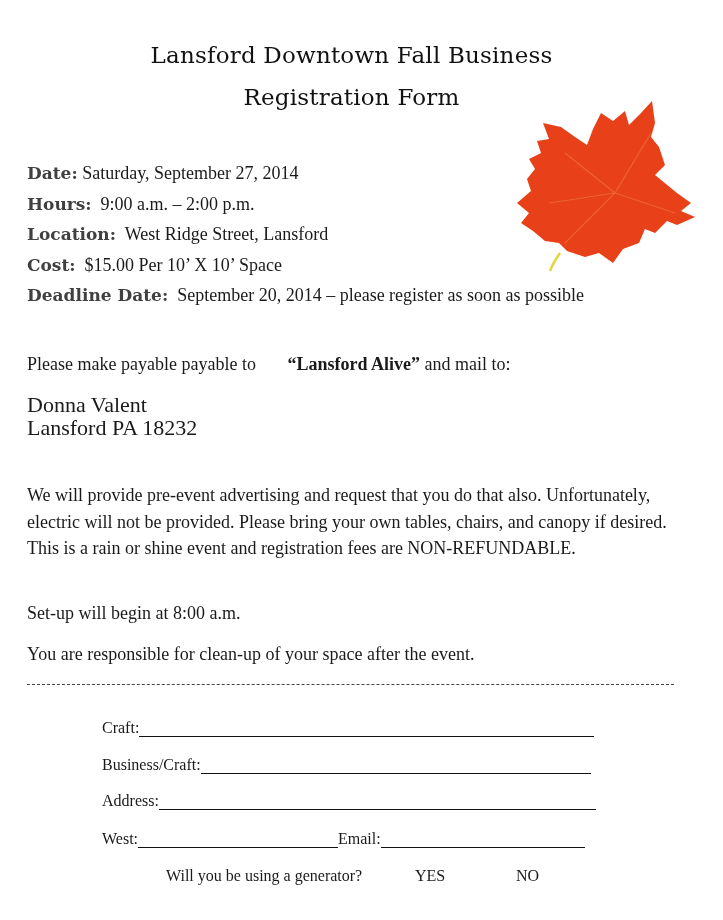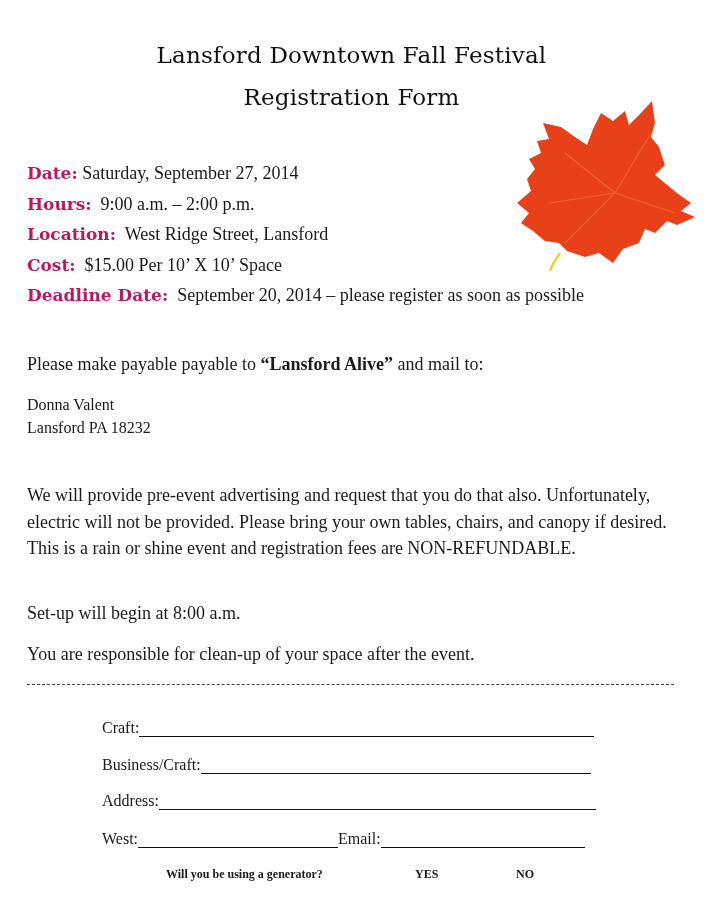--- a/index.html
+++ b/index.html
@@ -4,35 +4,35 @@
   <style>
     html, body { margin: 0; padding: 0; background: #ffffff; }
     body { width: 723px; height: 920px; position: relative; overflow: hidden;
            font-family: "Liberation Serif", "DejaVu Serif", serif; color: #1a1a1a; }
     .title { position: absolute; left: 0; width: 703px; text-align: center;
              font-family: "DejaVu Serif", serif; font-size: 23px; letter-spacing: 0.2px; color: #111; }
     .title.t1 { top: 42px; }
     .title.t2 { top: 84px; }
     .leaf { position: absolute; left: 505px; top: 93px; width: 195px; height: 180px; }
     .info { position: absolute; left: 27px; font-size: 18px; line-height: 20px; white-space: nowrap; }
-    .info .lbl { font-family: "DejaVu Serif", serif; font-weight: bold; font-size: 17px; color: #be185d; }
+    .info .lbl { font-family: "DejaVu Serif", serif; font-weight: bold; font-size: 17px; color: #404040; }
     .p { position: absolute; left: 27px; font-size: 18px; line-height: 26px; white-space: nowrap; }
-    .p b { font-weight: bold; }
-    .addr { position: absolute; left: 27px; font-size: 16px; line-height: 23px; }
+    .p b { font-weight: bold; margin-left: 27px; }
+    .addr { position: absolute; left: 27px; font-size: 22px; line-height: 23px; }
     .para { position: absolute; left: 27px; width: 640px; font-size: 18px; line-height: 26.5px; }
     .dash { position: absolute; left: 27px; top: 684px; width: 647px; border-top: 1.5px dashed #444; }
     .row { position: absolute; left: 102px; font-size: 16px; display: flex; align-items: flex-end; white-space: nowrap; }
     .line { border-bottom: 1.5px solid #111; height: 16px; display: inline-block; }
-    .gen { position: absolute; top: 867px; font-size: 12px; white-space: nowrap; font-weight: bold; }
+    .gen { position: absolute; top: 867px; font-size: 16px; white-space: nowrap; }
   </style>
 </head>
 <body>
 
 <div>
-  <div class="title t1">Lansford Downtown Fall Festival</div>
+  <div class="title t1">Lansford Downtown Fall Business</div>
   <div class="title t2">Registration Form</div>
 </div>
 
 <svg class="leaf" viewBox="0 0 195 180">
   <path d="M55 160 Q48 170 45 178" stroke="#e5d53a" stroke-width="2.5" fill="none"></path>
   <path fill="#e8411a" d="M147 8 L150 30 L146 44 L154 54 L160 72 L150 82 L172 100 L186 110 L176 118 L190 124 L172 132 L162 128 L150 140 L140 136 L134 150 L118 156 L108 170 L94 160 L80 164 L62 158 L54 150 L40 148 L28 138 L16 130 L24 120 L12 110 L26 98 L22 86 L30 76 L24 66 L36 60 L32 48 L44 46 L38 30 L56 34 L70 44 L82 52 L88 36 L96 20 L108 28 L120 18 L124 32 L136 20 Z"></path>
   <path d="M60 150 L110 100 L146 40 M110 100 L170 120 M110 100 L60 60 M110 100 L44 110" stroke="#f0703a" stroke-width="1.2" fill="none" opacity="0.7"></path>
 </svg>
 
 <div class="info" style="top:163px">

